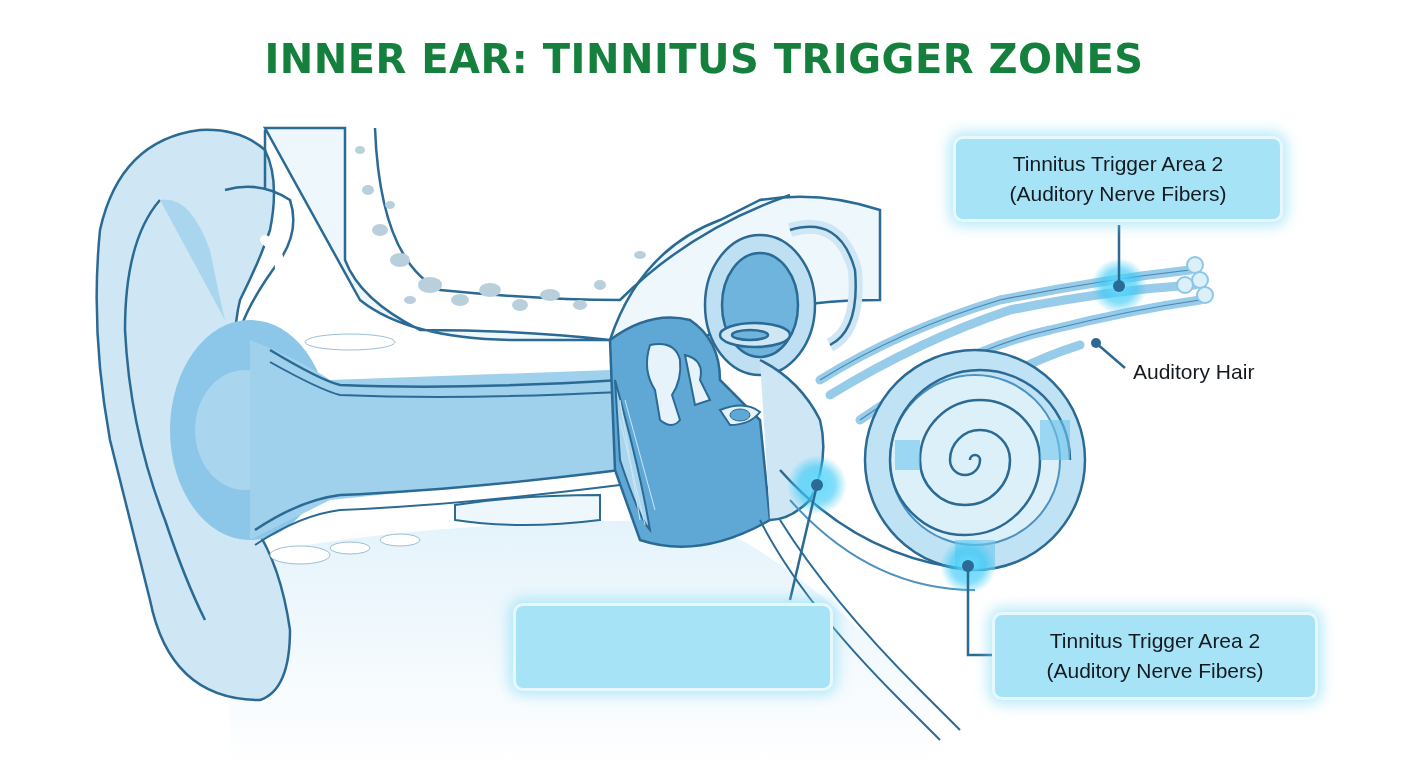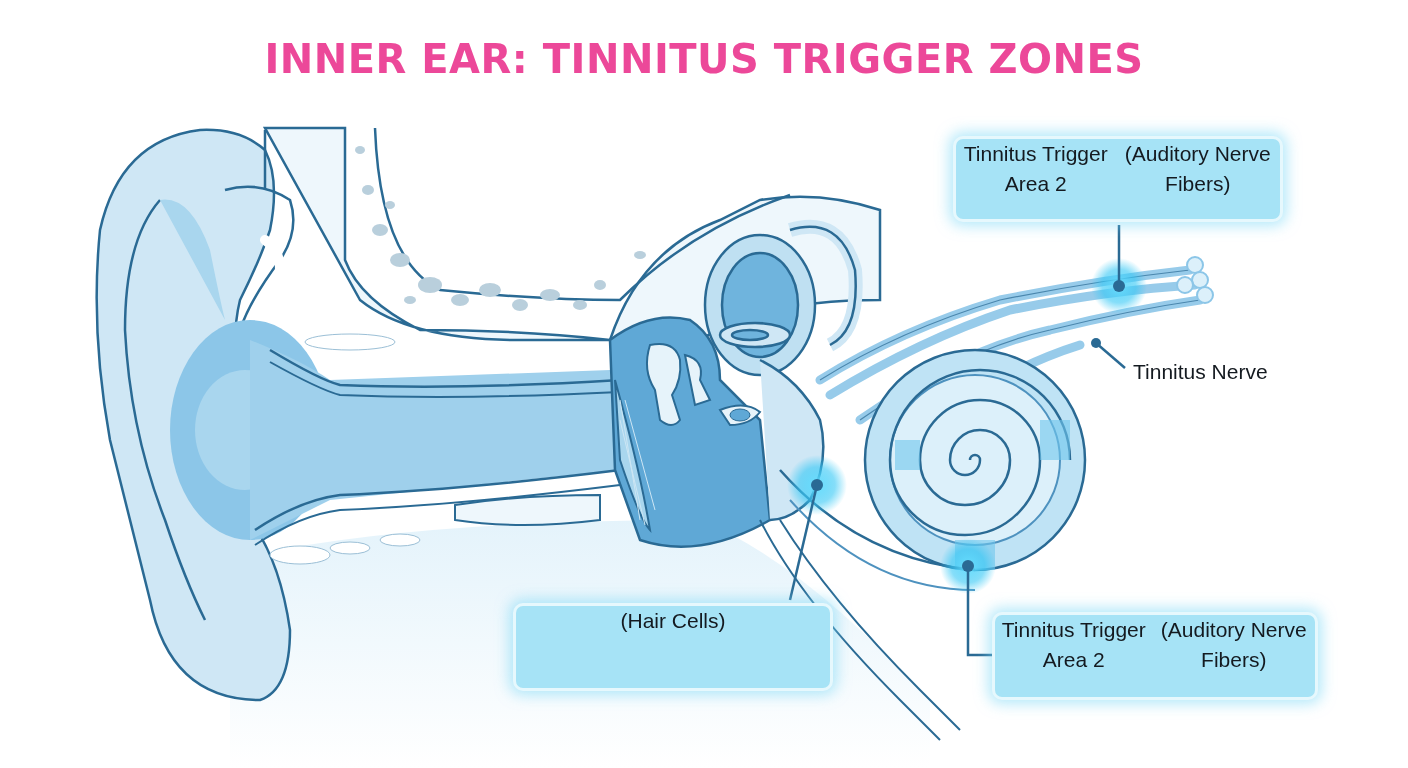--- a/index.html
+++ b/index.html
@@ -1,19 +1,19 @@
 <!DOCTYPE html>
 <html><head>
 <meta charset="utf-8">
 <style>
   html,body{margin:0;padding:0;background:#ffffff;}
   body{width:1408px;height:768px;position:relative;overflow:hidden;font-family:"Liberation Sans","DejaVu Sans",sans-serif;}
-  .title{position:absolute;left:0;top:36px;width:1408px;text-align:center;font-size:40px;font-weight:bold;color:#ec4899;letter-spacing:0.5px;font-family:"DejaVu Sans","Liberation Sans",sans-serif;}
+  .title{position:absolute;left:0;top:36px;width:1408px;text-align:center;font-size:40px;font-weight:bold;color:#15803d;letter-spacing:0.5px;font-family:"DejaVu Sans","Liberation Sans",sans-serif;}
   svg.art{position:absolute;left:0;top:0;}
-  .callout{position:absolute;background:#a6e3f6;border:3px solid #e6f8fd;border-radius:10px;box-shadow:0 0 14px 4px rgba(120,215,245,0.55);text-align:center;color:#141a20;font-size:21px;line-height:30px;display:flex;justify-content:center;}
+  .callout{position:absolute;background:#a6e3f6;border:3px solid #e6f8fd;border-radius:10px;box-shadow:0 0 14px 4px rgba(120,215,245,0.55);text-align:center;color:#141a20;font-size:21px;line-height:30px;display:flex;flex-direction:column;justify-content:center;}
   .plain-label{position:absolute;font-size:21px;color:#141a20;}
 </style>
 </head>
 <body>
 
 <div class="title">INNER EAR: TINNITUS TRIGGER ZONES</div>
 
 <svg class="art" width="1408" height="768" viewBox="0 0 1408 768">
   <defs>
     <radialGradient id="glow" cx="50%" cy="50%" r="50%">
@@ -150,21 +150,20 @@
     <line x1="1096" y1="343" x2="1125" y2="368"></line>
   </g>
 </svg>
 
 <div class="callout" style="left:953px;top:136px;width:324px;height:80px;">
   <span>Tinnitus Trigger Area 2</span>
   <span>(Auditory Nerve Fibers)</span>
 </div>
 
 <div class="callout" style="left:513px;top:603px;width:314px;height:82px;">
-  <span>(Hair Cells)</span>
 </div>
 
 <div class="callout" style="left:992px;top:612px;width:320px;height:82px;">
   <span>Tinnitus Trigger Area 2</span>
   <span>(Auditory Nerve Fibers)</span>
 </div>
 
-<div class="plain-label" style="left:1133px;top:360px;">Tinnitus Nerve</div>
+<div class="plain-label" style="left:1133px;top:360px;">Auditory Hair</div>
 
 </body></html>

